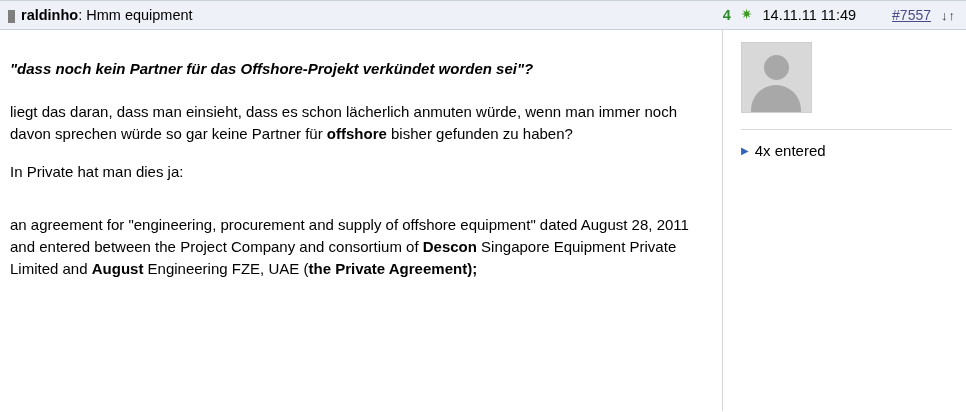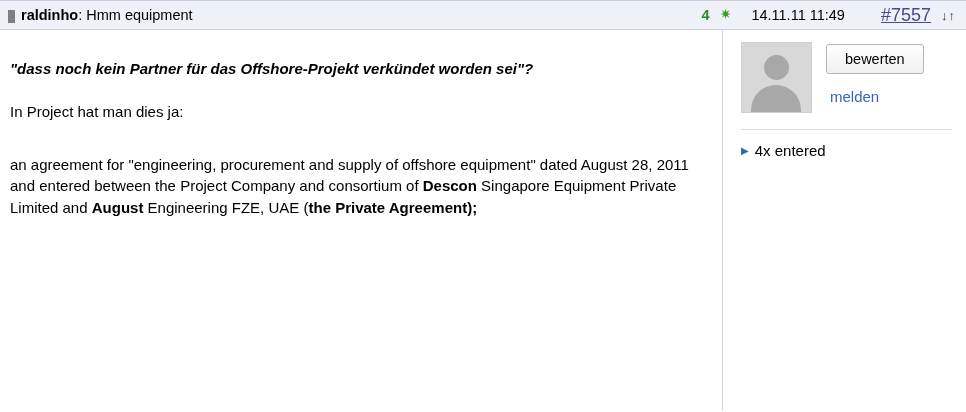--- a/index.html
+++ b/index.html
@@ -77,26 +77,26 @@
   .star-icon {
     color: #3a9a20;
     font-size: 14px;
     line-height: 1;
     position: relative;
     top: -1px;
   }
   .post-date {
     color: #000;
     font-size: 14.5px;
-    margin-left: 10px;
+    margin-left: 0;
   }
   .post-number {
     color: #4a4a8a;
     text-decoration: underline;
-    font-size: 18px;
+    font-size: 14px;
     margin-left: 26px;
   }
   .nav-arrows {
     color: #333;
     font-size: 13px;
     letter-spacing: 1px;
   }
 
   
   .post-body {
@@ -231,39 +231,36 @@
       <a class="post-number" href="#">#7557</a>
       <span class="nav-arrows">↓↑</span>
     </div>
   </div>
 
   <div class="post-body">
 
     <div class="post-text">
       <p class="quote-line">"dass noch kein Partner für das Offshore-Projekt verkündet worden sei"?</p>
 
-
-      <p>In Project hat man dies ja:</p>
+      <p><span>liegt das daran, dass man einsieht, dass es schon lächerlich anmuten würde, wenn man immer noch davon sprechen würde so gar keine Partner für </span><b>offshore</b><span> bisher gefunden zu haben?</span></p>
+
+      <p>In Private hat man dies ja:</p>
 
       <div class="spacer-p"></div>
 
       <p><span>an agreement for "engineering, procurement and supply of offshore equipment" dated August 28, 2011 and entered between the Project Company and consortium of </span><b>Descon</b><span> Singapore Equipment Private Limited and </span><b>August</b><span> Engineering FZE, UAE (</span><b>the Private Agreement);</b></p>
 
     </div>
 
     <div class="post-side">
       <div class="side-top">
         <div class="avatar">
           <div class="head"></div>
           <div class="shoulders"></div>
         </div>
-        <div class="side-actions">
-          <button class="rate-button">bewerten</button>
-          <a class="report-link" href="#">melden</a>
-        </div>
       </div>
 
       <div class="side-divider"></div>
 
       <div class="rated-row">
         <span class="tri-icon">▶</span>
         <span>4x entered</span>
       </div>
     </div>
 

